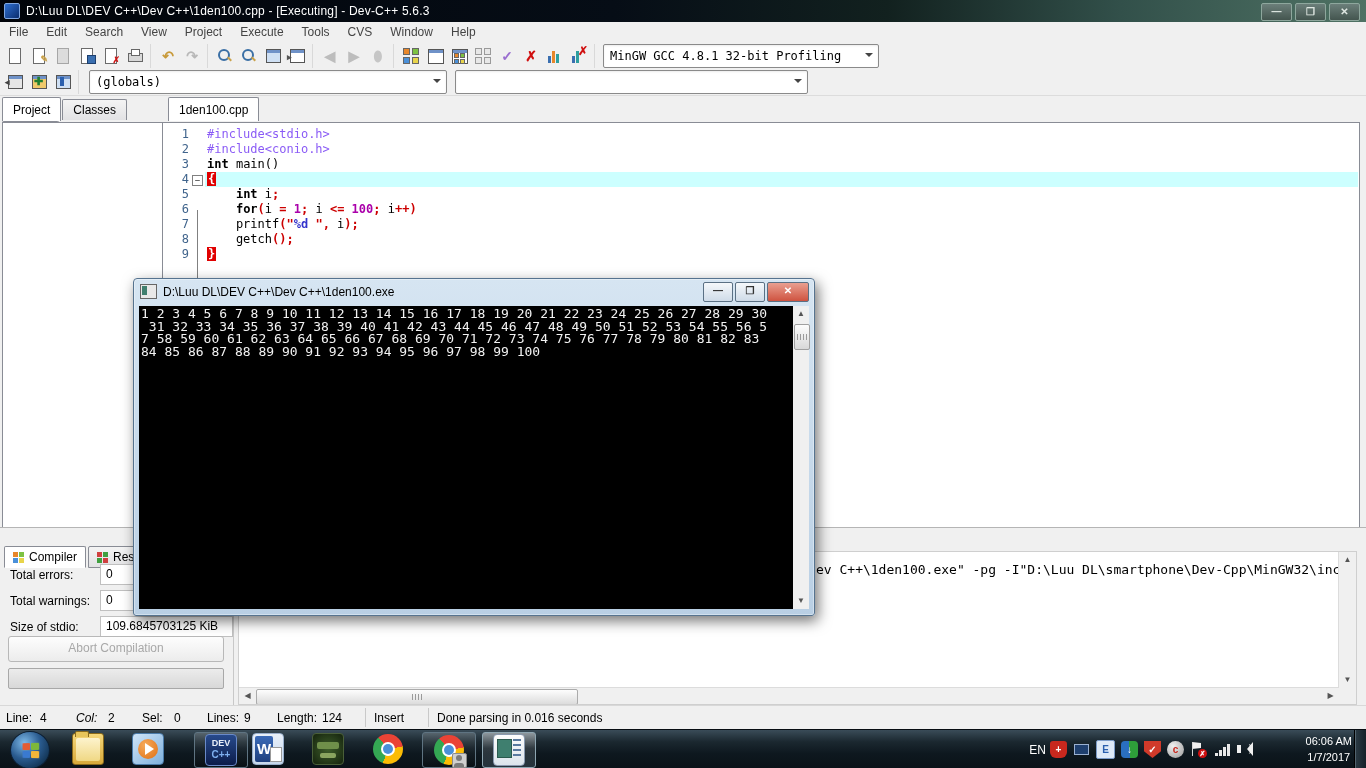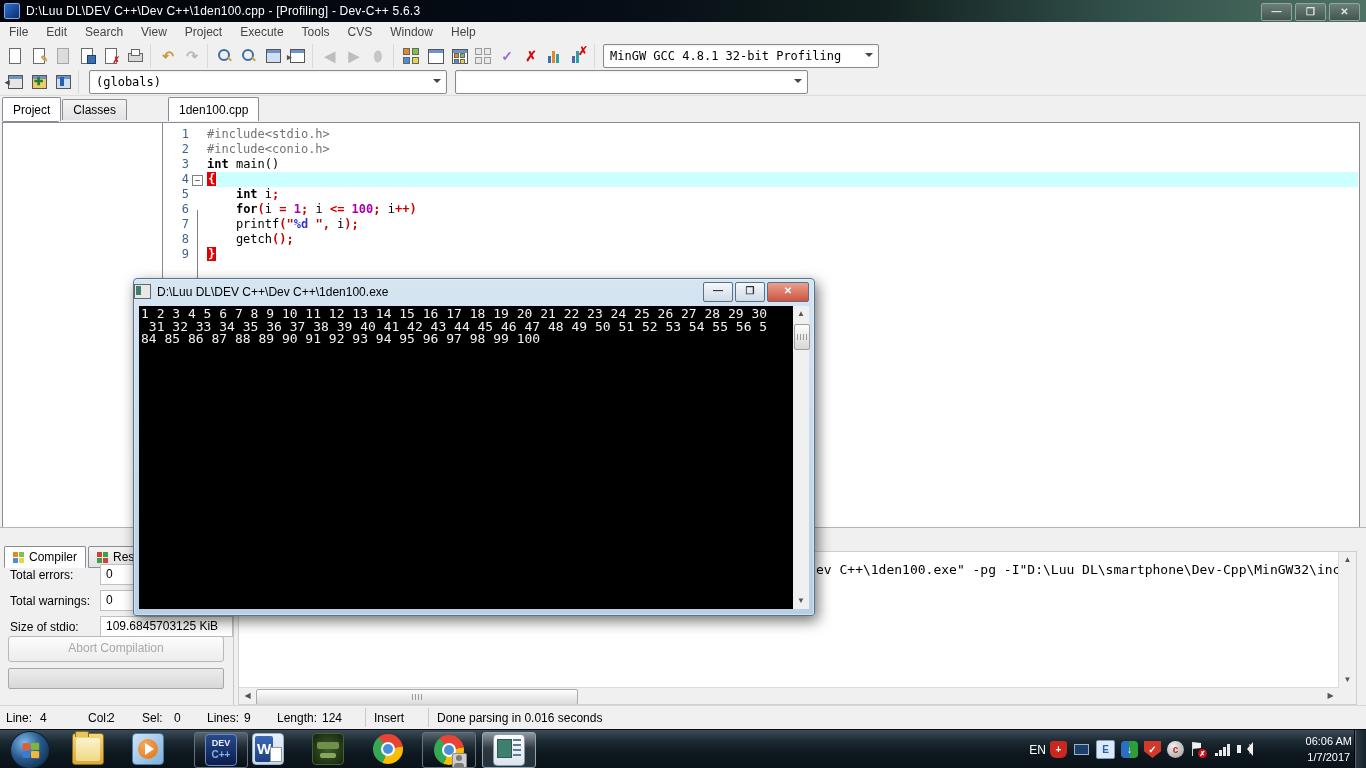--- a/index.html
+++ b/index.html
@@ -62,21 +62,21 @@
   #editor .body{position:absolute;left:0;top:25px;width:1196px;height:404px;background:#fff;border-top:1px solid #898c95;border-right:1px solid #898c95;}
   #code-lines{position:absolute;left:0;top:4px;right:1px;font-family:"DejaVu Sans Mono",monospace;font-size:12px;}
   .crow{height:15px;line-height:15px;white-space:pre;display:flex;}
   .gut{width:26px;text-align:right;color:#40648c;flex:0 0 26px;}
   .fold{width:16px;flex:0 0 16px;position:relative;}
   .foldbox{position:absolute;left:3px;top:3px;width:9px;height:9px;border:1px solid #808080;background:#fff;
     font-size:9px;line-height:8px;text-align:center;color:#333;}
   .codetxt{padding-left:2px;}
   .crow.hl .hlbg{background:#ccffff;flex:1;}
   .crow .hlbg{flex:1;}
-  .seg-inc{color:#737373;}
+  .seg-inc{color:#8b5cf6;}
   .seg-kw{font-weight:bold;color:#000;}
   .seg-pl{color:#000;}
   .seg-sym{color:#cc0000;font-weight:bold;}
   .seg-num{color:#aa00aa;font-weight:bold;}
   .seg-str{color:#cc0000;font-weight:bold;}
   .seg-fmt{color:#3333cc;font-weight:bold;}
   .seg-brace{color:#fff;background:#e00000;font-weight:bold;padding:0 1px;}
   #foldline{position:absolute;left:34px;top:87px;height:73px;border-left:1px solid #808080;}
   #foldline:after{content:"";position:absolute;left:0;bottom:0;width:5px;border-bottom:1px solid #808080;}
 
@@ -108,21 +108,21 @@
 
   
   #statusbar{left:0;top:705px;width:1366px;height:24px;background:#f0f0f0;border-top:1px solid #d8d8d8;}
   #statusbar span{position:absolute;top:5px;}
   .ssep{position:absolute;top:2px;width:1px;height:19px;background:#c9c9c9;}
 
   
   #console{left:133px;top:278px;width:680px;height:336px;z-index:50;
     background:linear-gradient(#d6e5f2,#b9cfe4);border:1px solid #56738f;border-radius:4px 4px 3px 3px;
     box-shadow:3px 5px 14px rgba(0,0,0,.55), 0 0 0 1px rgba(255,255,255,.35) inset;}
-  #ctitle{position:absolute;left:0;top:0;right:0;height:25px;display:flex;align-items:center;padding-left:0;}
+  #ctitle{position:absolute;left:0;top:0;right:0;height:25px;display:flex;align-items:center;padding-left:6px;}
   #cicon{width:15px;height:13px;background:#e8e8e8;border:1px solid #666;margin-right:6px;position:relative;}
   #cicon:before{content:"";position:absolute;left:1px;top:1px;width:5px;height:9px;background:#3f7f6f;}
   .cbtn{width:28px;height:18px;border:1px solid #5a7084;border-radius:2px;margin-left:2px;
     background:linear-gradient(#f5f8fb,#cfdbe8);text-align:center;font-size:10px;line-height:16px;color:#333;font-weight:bold;}
   .cbtn.close{background:linear-gradient(#e99f90,#cf5340);color:#fff;width:40px;}
   #cbody{position:absolute;left:5px;top:27px;right:5px;bottom:6px;background:#000;}
   #console-lines{position:absolute;left:2px;top:2px;right:18px;color:#f2f2f2;
     font-family:"DejaVu Sans Mono",monospace;font-size:13px;line-height:12.5px;white-space:pre;overflow:hidden;}
   #cscroll{position:absolute;right:0;top:0;width:16px;bottom:0;background:#f0f0f0;}
   .cthumb{position:absolute;left:1px;top:18px;width:14px;height:24px;border:1px solid #a0a0a0;border-radius:2px;
@@ -146,21 +146,21 @@
   #showdesk{position:absolute;right:0;top:0;width:11px;height:39px;border-left:1px solid #000;
     background:linear-gradient(90deg,#2c3b45,#16222a);box-shadow:inset 1px 0 0 #52636d;}
 </style>
 </head>
 <body>
 
 <div id="screen">
 
   <div class="abs" id="titlebar">
     <div class="appicon"></div>
-    <div class="ttl">D:\Luu DL\DEV C++\Dev C++\1den100.cpp - [Profiling] - Dev-C++ 5.6.3</div>
+    <div class="ttl">D:\Luu DL\DEV C++\Dev C++\1den100.cpp - [Executing] - Dev-C++ 5.6.3</div>
     <div class="winbtns">
       <div class="winbtn">—</div>
       <div class="winbtn">❐</div>
       <div class="winbtn">✕</div>
     </div>
   </div>
 
   <div class="abs" id="menubar">
       <div class="menuitem">File</div>
       <div class="menuitem">Edit</div>
@@ -428,21 +428,21 @@
         <div class="hthumb">
             <span class="grip"></span>
           </div>
       </div>
     </div>
   </div>
 
   <div class="abs" id="statusbar">
     <span style="left:6px;">Line:</span>
     <span style="left:40px;">4</span>
-    <span style="left:88px;">Col:</span>
+    <span style="left:76px;font-style:italic;">Col:</span>
     <span style="left:108px;">2</span>
     <span style="left:142px;">Sel:</span>
     <span style="left:174px;">0</span>
     <span style="left:207px;">Lines:</span>
     <span style="left:244px;">9</span>
     <span style="left:277px;">Length:</span>
     <span style="left:322px;">124</span>
     <div class="ssep" style="left:365px;"></div>
     <span style="left:374px;">Insert</span>
     <div class="ssep" style="left:428px;"></div>
@@ -453,21 +453,21 @@
     <div id="ctitle">
       <div id="cicon"></div>
       <div>D:\Luu DL\DEV C++\Dev C++\1den100.exe</div>
       <div style="position:absolute;right:5px;top:3px;display:flex;">
         <div class="cbtn">—</div>
         <div class="cbtn">❐</div>
         <div class="cbtn close">✕</div>
       </div>
     </div>
     <div id="cbody">
-      <div id="console-lines"><div>1 2 3 4 5 6 7 8 9 10 11 12 13 14 15 16 17 18 19 20 21 22 23 24 25 26 27 28 29 30</div><div> 31 32 33 34 35 36 37 38 39 40 41 42 43 44 45 46 47 48 49 50 51 52 53 54 55 56 5</div><div>84 85 86 87 88 89 90 91 92 93 94 95 96 97 98 99 100</div></div>
+      <div id="console-lines"><div>1 2 3 4 5 6 7 8 9 10 11 12 13 14 15 16 17 18 19 20 21 22 23 24 25 26 27 28 29 30</div><div> 31 32 33 34 35 36 37 38 39 40 41 42 43 44 45 46 47 48 49 50 51 52 53 54 55 56 5</div><div>7 58 59 60 61 62 63 64 65 66 67 68 69 70 71 72 73 74 75 76 77 78 79 80 81 82 83</div><div>84 85 86 87 88 89 90 91 92 93 94 95 96 97 98 99 100</div></div>
       <div id="cscroll">
         <div class="sarr" style="top:0;left:0;width:16px;">▲</div>
         <div class="cthumb">
             <span class="grip" style="top:9px;"></span>
           </div>
         <div class="sarr" style="bottom:0;left:0;width:16px;">▼</div>
       </div>
     </div>
   </div>
 

